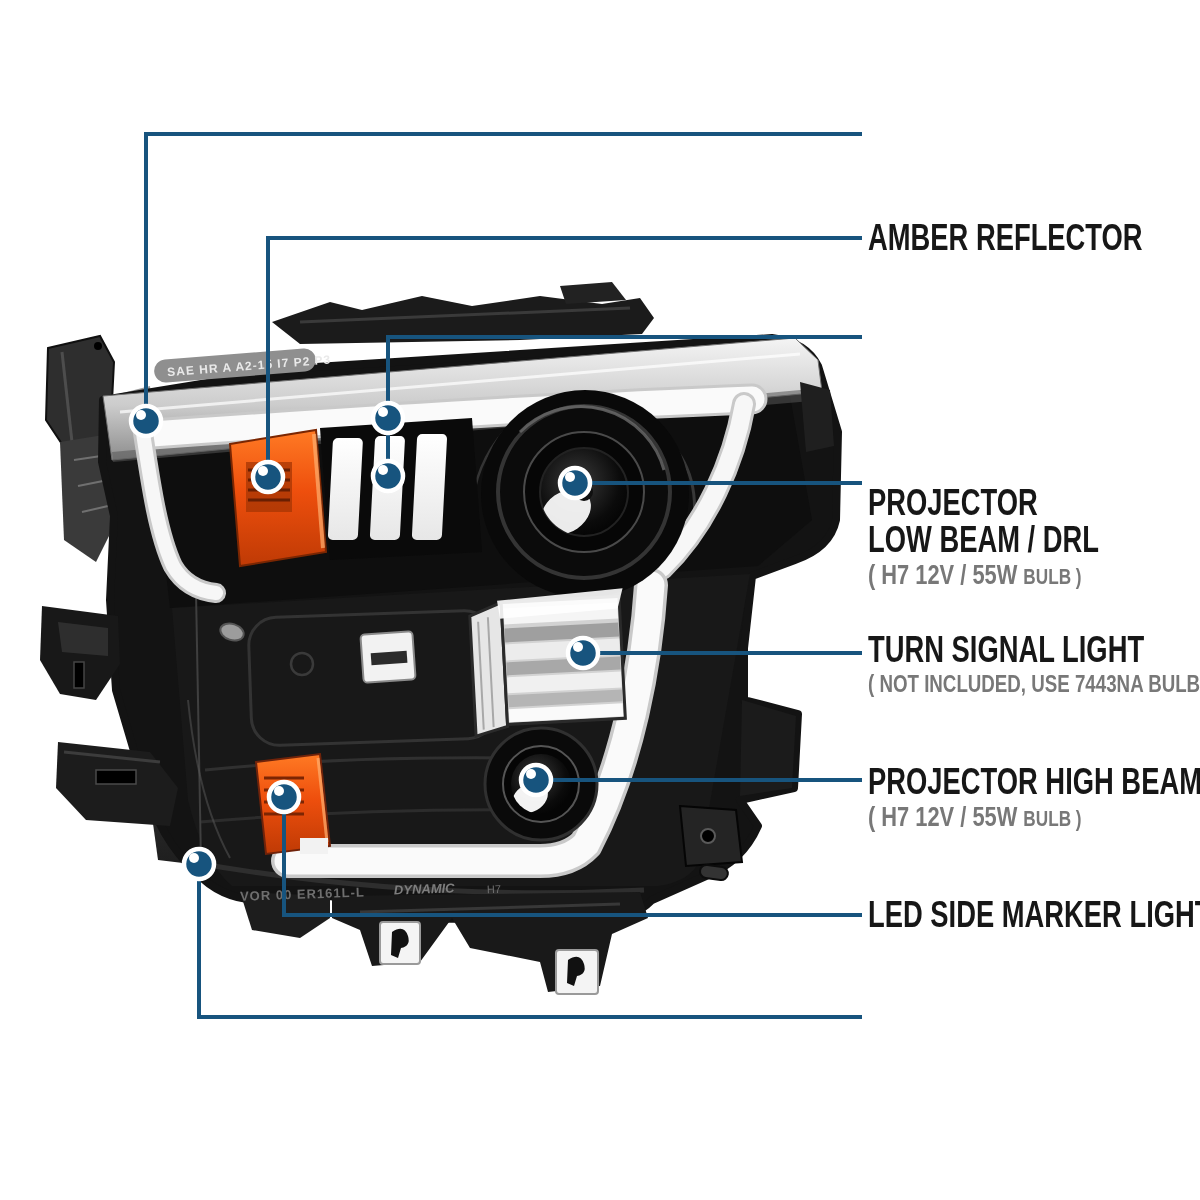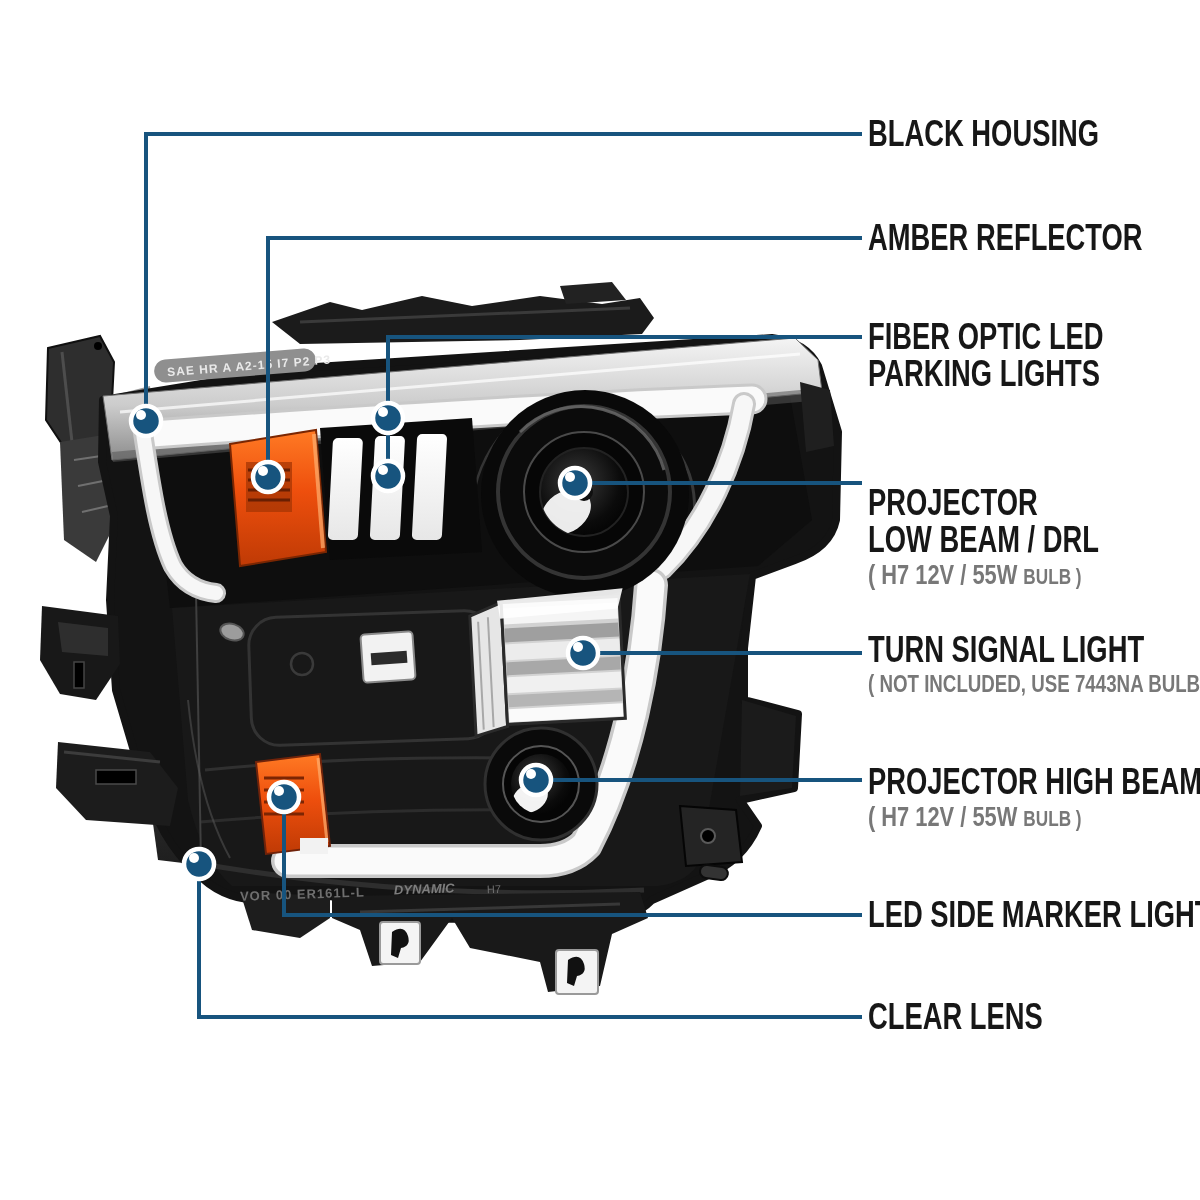--- a/index.html
+++ b/index.html
@@ -261,32 +261,25 @@
           <circle r="15"></circle>
           <circle cx="-5" cy="-6" r="5" fill="#fff" stroke="none"></circle>
         </g>
       <g transform="translate(199,864)">
           <circle r="15"></circle>
           <circle cx="-5" cy="-6" r="5" fill="#fff" stroke="none"></circle>
         </g>
     </g>
   </svg>
 
-  <div class="callout" style="top:115px">
-    <div class="t">BLACK HOUSING</div>
-  </div>
 
   <div class="callout" style="top:219px">
     <div class="t">AMBER REFLECTOR</div>
   </div>
 
-  <div class="callout" style="top:318px">
-    <div class="t">FIBER OPTIC LED</div>
-    <div class="t">PARKING LIGHTS</div>
-  </div>
 
   <div class="callout" style="top:484px">
     <div class="t">PROJECTOR</div>
     <div class="t">LOW BEAM / DRL</div>
     <div class="sub"><span>( H7  12V / 55W</span> <span class="sub-small">BULB )</span></div>
   </div>
 
   <div class="callout small-sub" style="top:631px">
     <div class="t">TURN SIGNAL LIGHT</div>
     <div class="sub">( NOT INCLUDED, USE  7443NA  BULB )</div>
@@ -294,17 +287,14 @@
 
   <div class="callout" style="top:763px">
     <div class="t">PROJECTOR HIGH BEAM</div>
     <div class="sub"><span>( H7  12V / 55W</span> <span class="sub-small">BULB )</span></div>
   </div>
 
   <div class="callout" style="top:896px">
     <div class="t">LED SIDE MARKER LIGHT</div>
   </div>
 
-  <div class="callout" style="top:998px">
-    <div class="t">CLEAR LENS</div>
-  </div>
 
 </div>
 
 </body></html>

